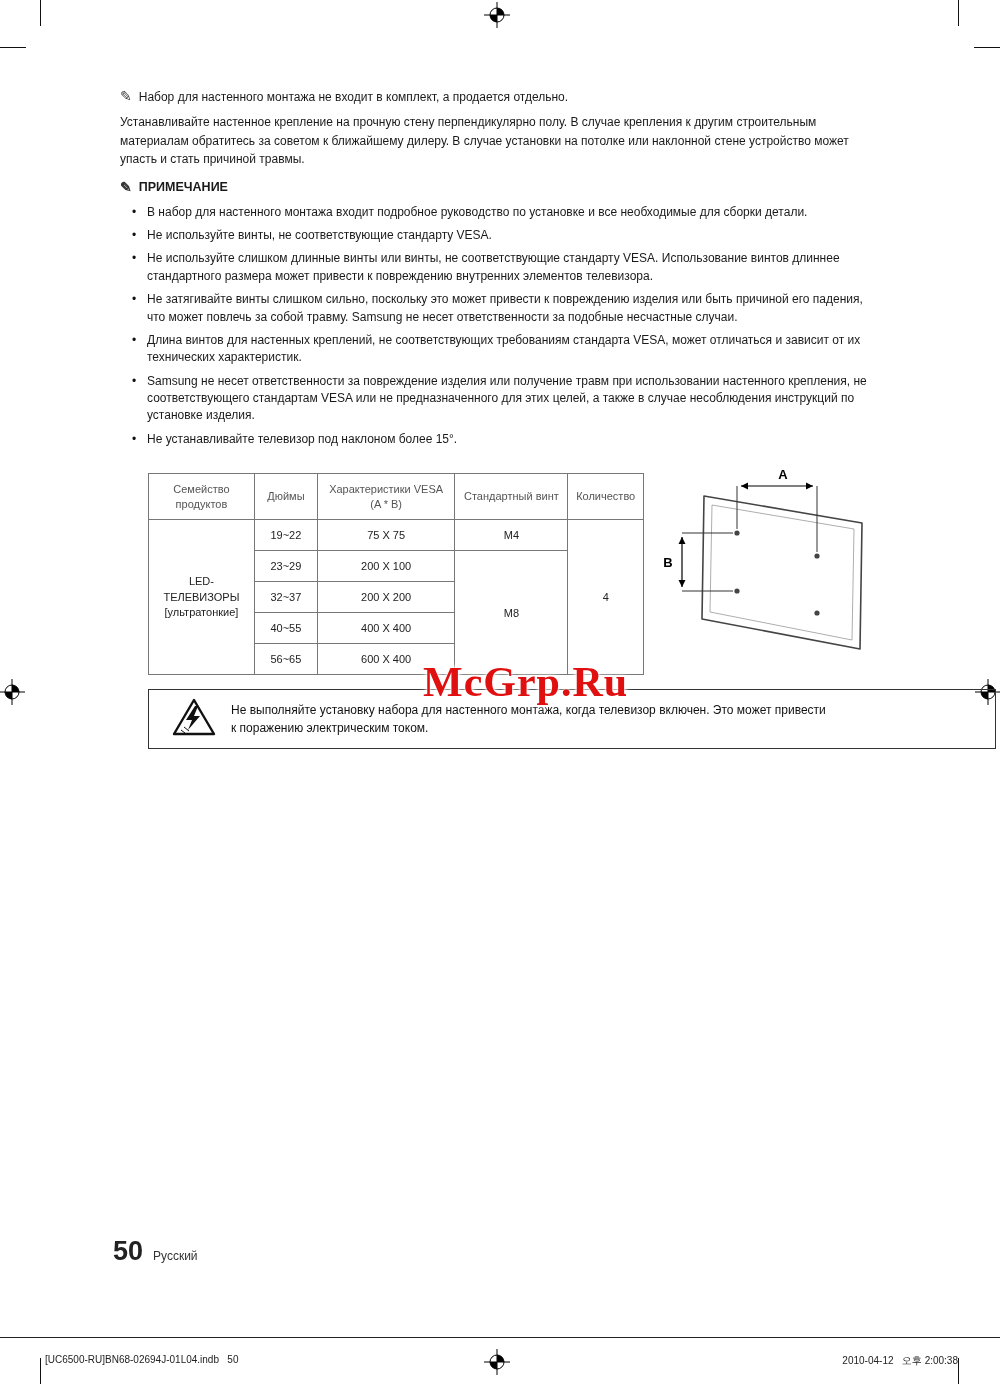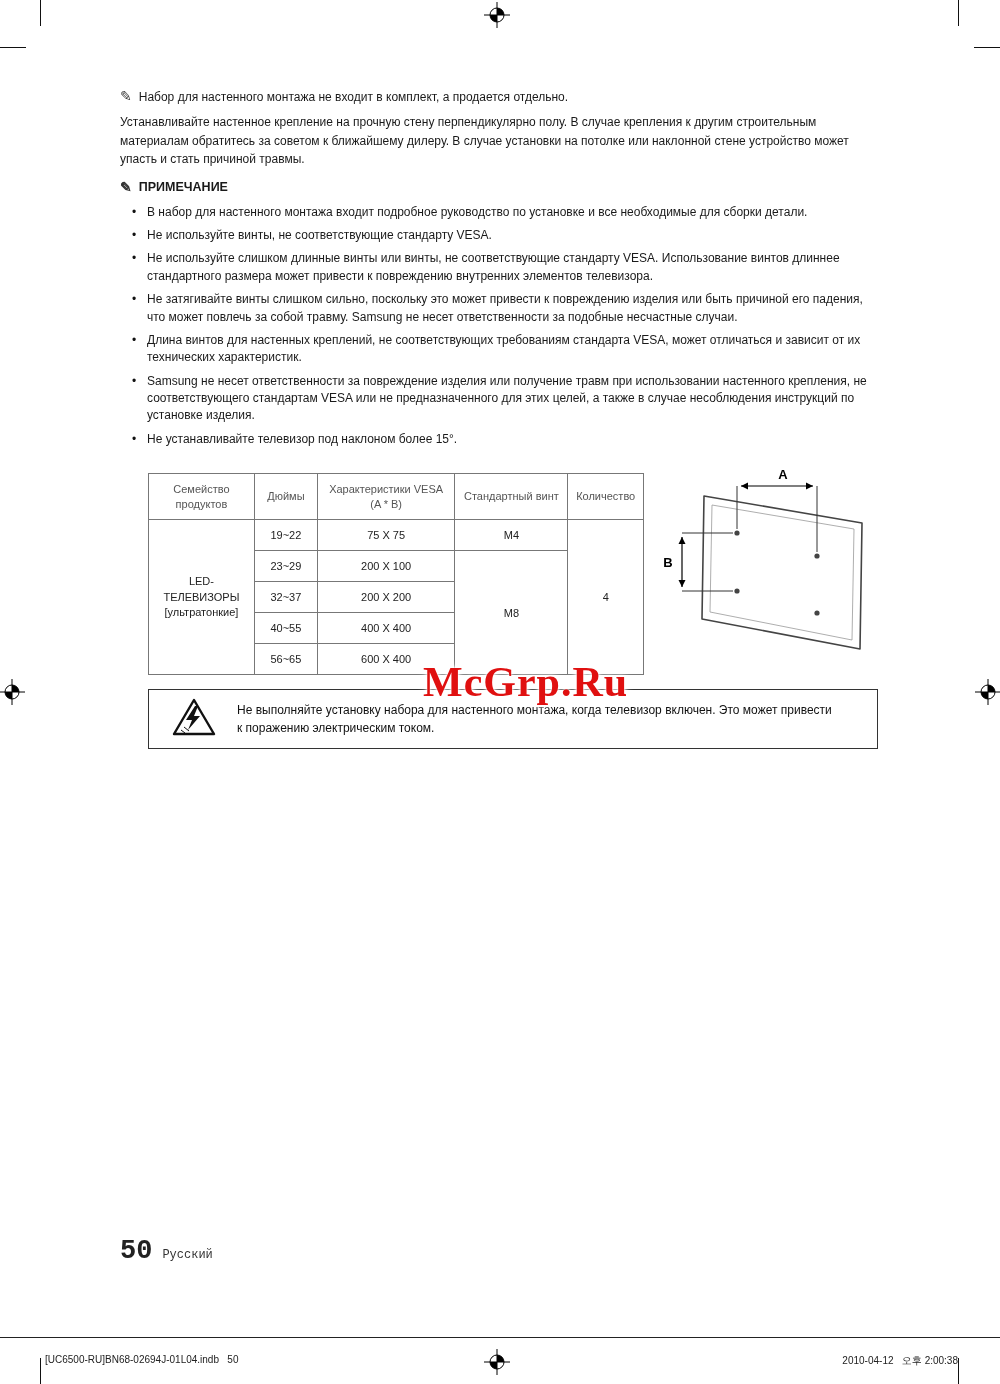--- a/index.html
+++ b/index.html
@@ -55,27 +55,27 @@
   .watermark {
     position:absolute; left:423px; top:658px; z-index:5;
     font-family:"Liberation Serif", serif; font-weight:bold;
     font-size:42px; color:#e01010;
     text-shadow:0 0 4px #fff, 0 0 8px #fff, 0 0 2px #fff;
     letter-spacing:1px;
   }
 
   
   .warning-box {
-    margin:14px 0 0 28px; width:730px; border:1px solid #333;
-    display:flex; align-items:center; gap:20px; padding:7px 12px 7px 22px;
+    margin:14px 0 0 28px; width:848px; border:1px solid #333;
+    display:flex; align-items:center; gap:14px; padding:7px 12px 7px 22px;
   }
   .warning-text { font-size:12px; line-height:1.5; color:#111; max-width:600px; }
 
   
-  .pageno-block { position:absolute; left:120px; top:1236px; display:flex; align-items:baseline; gap:10px;font-family:Liberation Mono, monospace; }
+  .pageno-block { position:absolute; left:113px; top:1236px; display:flex; align-items:baseline; gap:10px; }
   .pageno { font-size:27px; font-weight:bold; color:#222; }
   .pagelang { font-size:12px; color:#333; }
 
   .print-info { position:absolute; top:1354px; font-size:10px; color:#222; white-space:pre; }
   .print-info.left  { left:45px; }
   .print-info.right { right:42px; }
 </style>
 </head>
 <body>
 

